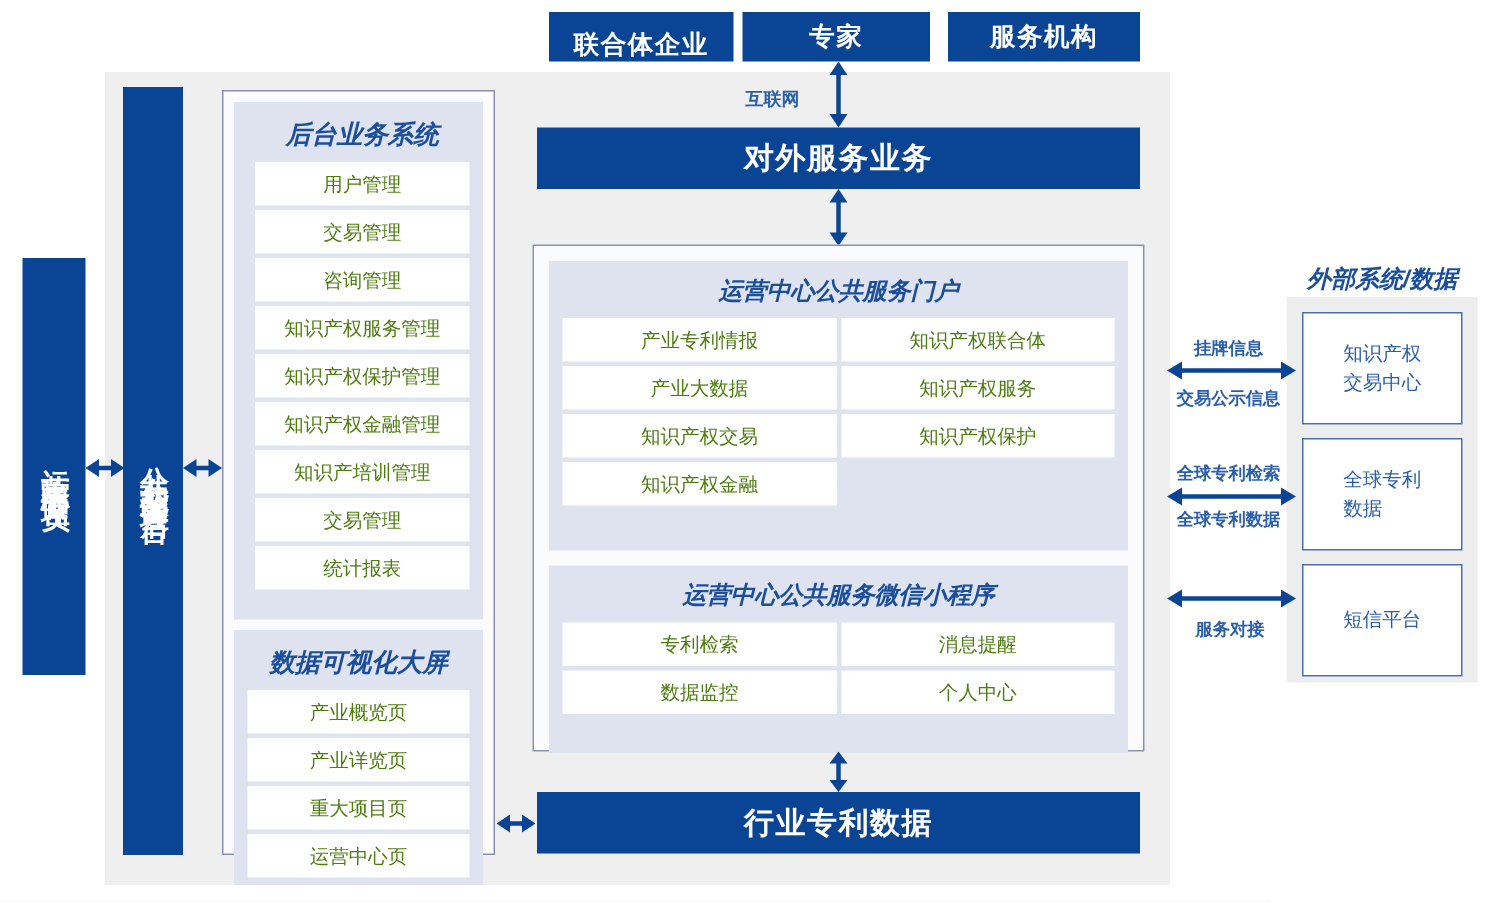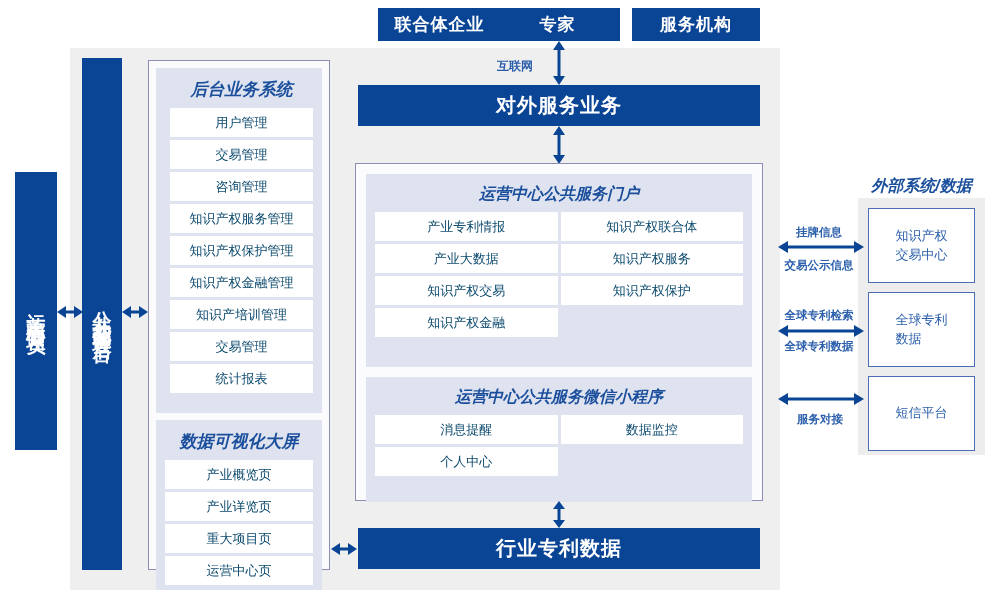--- a/index.html
+++ b/index.html
@@ -48,38 +48,38 @@
   .group-title{
     text-align:center;
     font-weight:bold;
     font-style:italic;
     color:#1b4f9c;
     padding:4px 0 7px 0;
   }
   .cell{
     background:#ffffff;
     text-align:center;
-    color:#0c4a6e;
+    color:#4d7c0f;
     display:flex;align-items:center;justify-content:center;
     margin-bottom:3px;
   }
   .cell:last-child{margin-bottom:0;}
 
   
   #backend-panel{left:148px;top:60px;width:182px;height:510px;}
   #backend-group{margin:7px;height:330px;padding-left:14px;}
   #backend-group .cell{height:29px;font-size:13px;}
   #viz-group{margin:0 7px 7px 7px;height:155px;}
   #viz-group .cell{height:29px;font-size:13px;}
   #backend-group .group-title{font-size:17px;}
   #viz-group .group-title{font-size:17px;}
 
   
   .topbox{top:8px;height:33px;font-size:17px;}
-  #top-box-0{left:378px;width:123px;}
+  #top-box-0{left:366px;width:123px;align-items:flex-end;}
   #top-box-1{left:495px;width:125px;}
   #top-box-2{left:632px;width:128px;}
 
   #outer-service{left:358px;top:85px;width:402px;height:41px;font-size:20px;}
   #industry-data{left:358px;top:528px;width:402px;height:41px;font-size:20px;}
 
   
   #center-panel{left:355px;top:163px;width:408px;height:338px;}
   #portal-group{margin:10px;height:178px;}
   #portal-group .group-title{font-size:16px;}
@@ -212,20 +212,21 @@
       <div class="cell">产业大数据</div>
       <div class="cell">知识产权服务</div>
       <div class="cell">知识产权交易</div>
       <div class="cell">知识产权保护</div>
       <div class="cell">知识产权金融</div>
     </div>
   </div>
   <div class="group-box" id="mini-group">
     <div class="group-title">运营中心公共服务微信小程序</div>
     <div class="grid2">
+      <div class="cell">专利检索</div>
       <div class="cell">消息提醒</div>
       <div class="cell">数据监控</div>
       <div class="cell">个人中心</div>
     </div>
   </div>
 </div>
 
 <svg class="arrow" style="left:550px;top:501px;width:18px;height:27px;" viewBox="0 0 18 27">
   <line x1="9" y1="5" x2="9" y2="22" stroke="#0a4595" stroke-width="3"></line>
   <polygon points="9,0 3,8 15,8" fill="#0a4595"></polygon>

